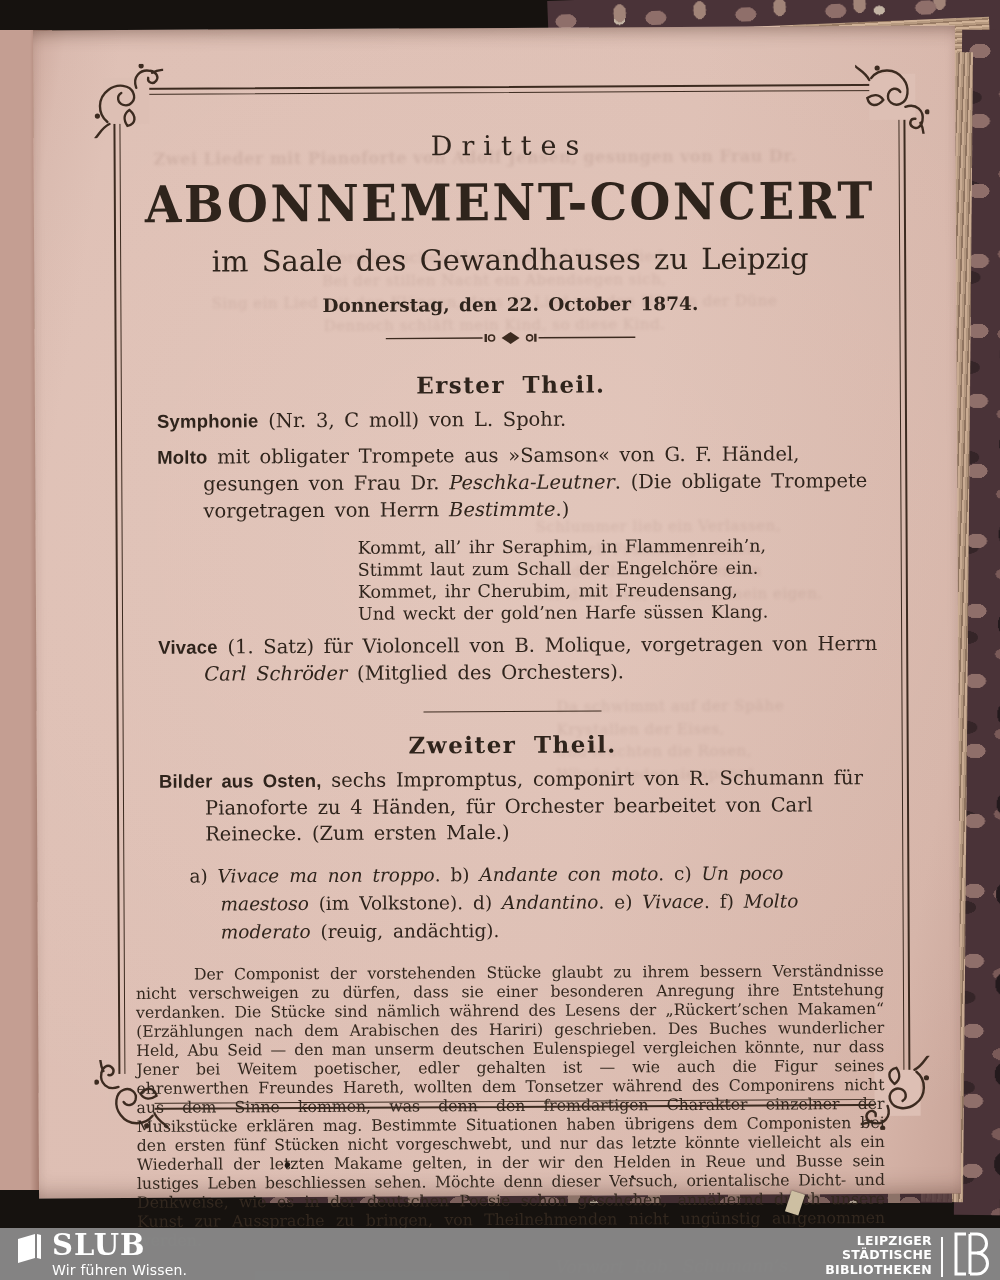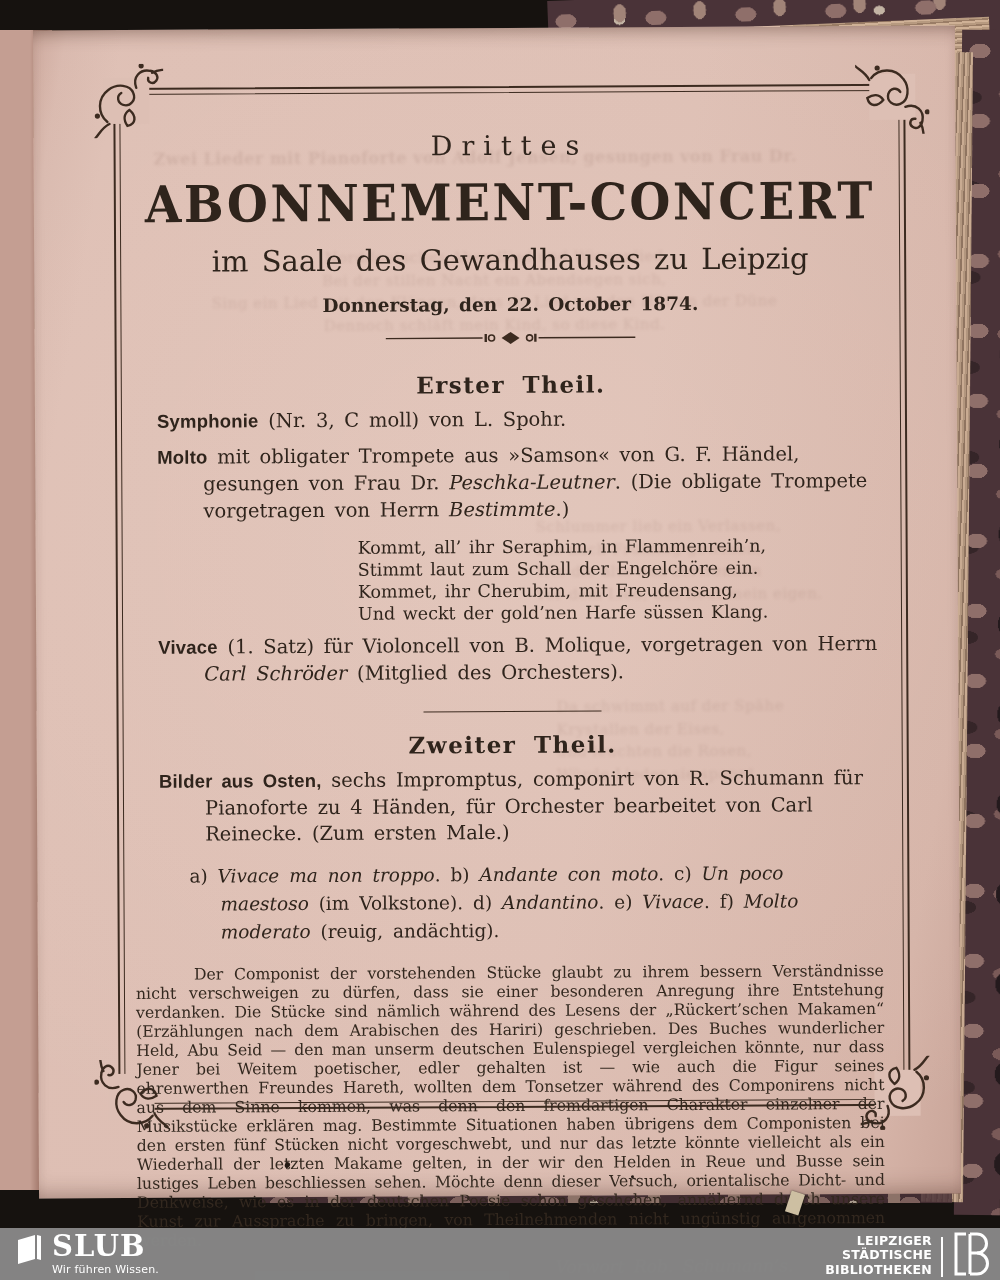--- a/index.html
+++ b/index.html
@@ -94,21 +94,21 @@
          transform:rotate(18deg);box-shadow:0 0 2px rgba(0,0,0,.6);}
 
   
   .footer-bar{position:absolute;left:0;right:0;bottom:0;height:52px;
      background:rgba(138,138,138,.95);display:flex;align-items:center;
      justify-content:space-between;color:#fff;}
   .slub{display:flex;align-items:flex-start;gap:9px;padding-left:15px;}
   .slub-icon svg{display:block;}
   .slub-texts{display:flex;flex-direction:column;}
   .slub-name{font-family:"DejaVu Serif",serif;font-weight:bold;font-size:29px;line-height:1;letter-spacing:1px;}
-  .slub-tagline{font-family:"DejaVu Sans",sans-serif;font-size:11px;margin-top:2px;letter-spacing:.2px;}
+  .slub-tagline{font-family:"DejaVu Sans",sans-serif;font-size:14px;margin-top:2px;letter-spacing:.2px;}
   .library{display:flex;align-items:flex-end;gap:9px;padding-right:10px;}
   .library-lines{font-family:"DejaVu Sans",sans-serif;font-weight:bold;font-size:12.5px;
      line-height:1.16;text-align:right;white-space:pre-line;letter-spacing:.3px;}
   .library-sep{width:2px;height:40px;background:#fff;}
   .b-logo svg{display:block;}
 </style>
 </head>
 <body>
 
 <div class="scene">

